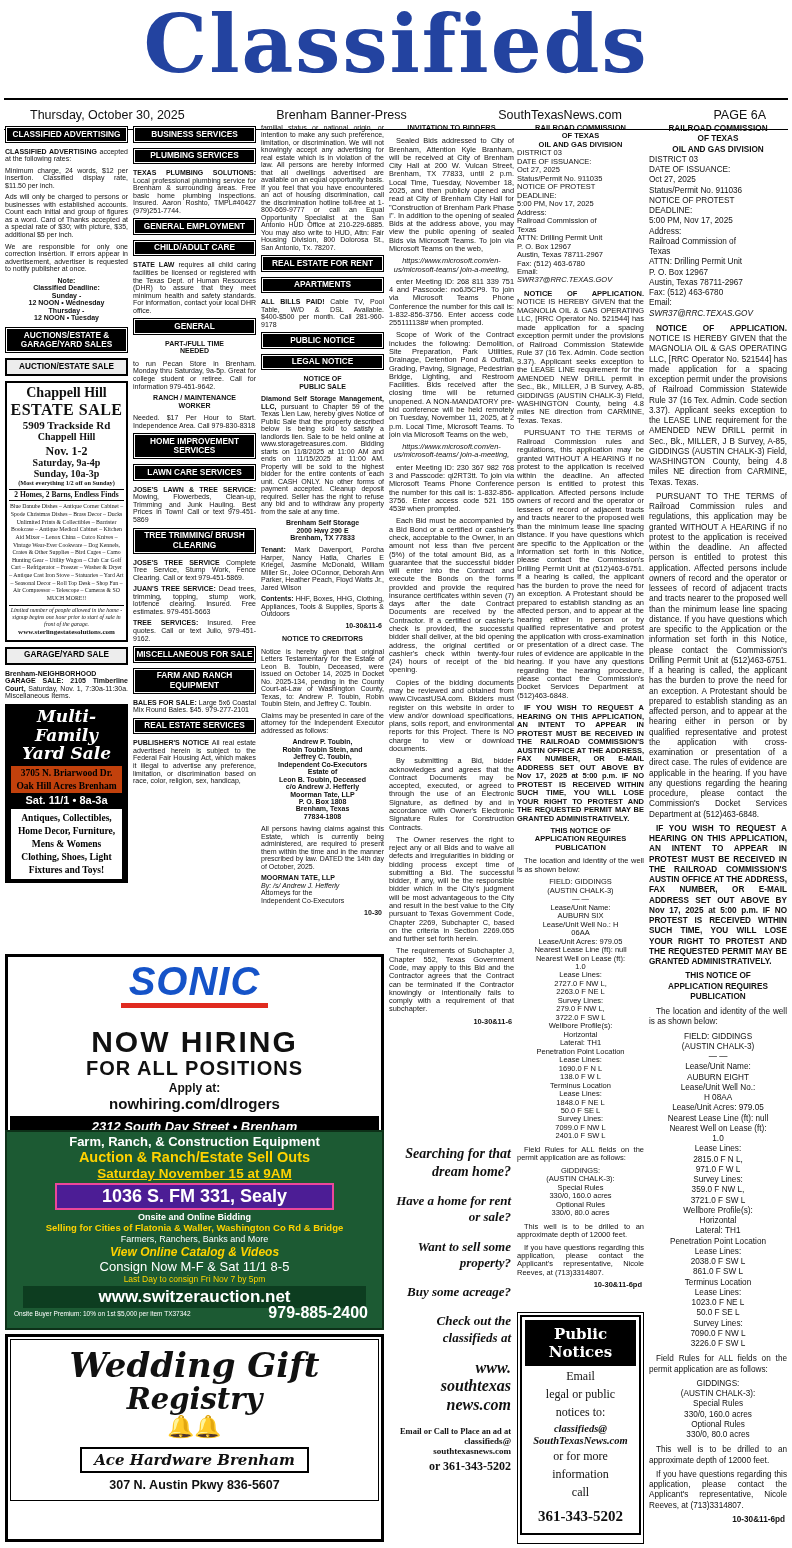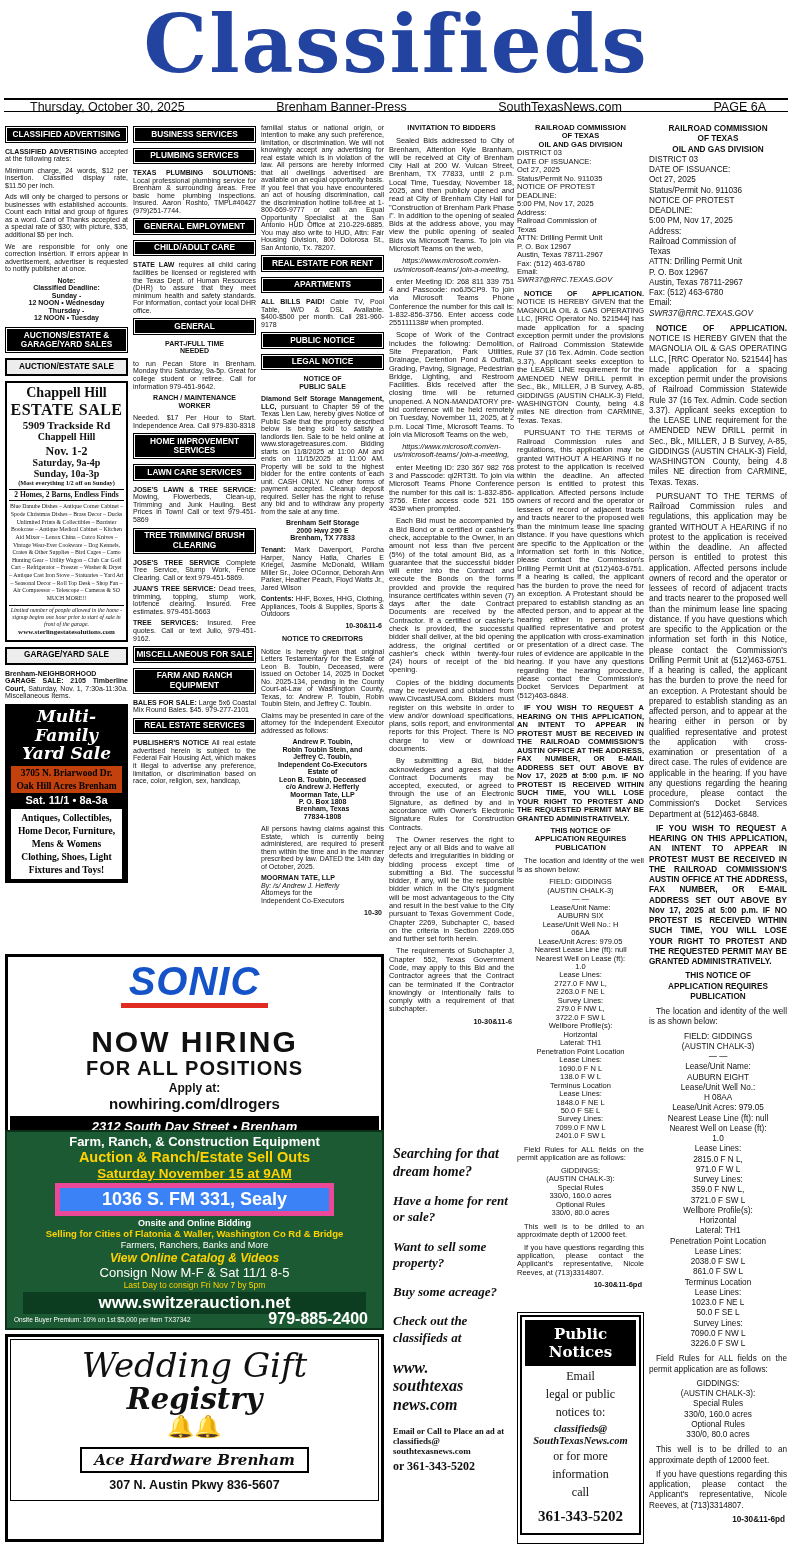--- a/index.html
+++ b/index.html
@@ -3,22 +3,22 @@
 <meta charset="utf-8">
 <style>
   html,body{margin:0;padding:0;background:#fff;}
   .page{position:relative;width:792px;height:1548px;background:#fff;overflow:hidden;
         font-family:"Liberation Sans",sans-serif;color:#111;}
 
   
   .masthead{position:absolute;top:0;left:0;width:792px;height:98px;text-align:center;}
   .masthead h1{margin:0;padding-top:2px;font-family:"DejaVu Serif",serif;font-weight:bold;
     font-size:80px;line-height:1.05;color:var(--masthead_blue,#2343a0);letter-spacing:2px;}
-  .dateline{position:absolute;top:98px;left:4px;width:784px;height:14px;box-sizing:border-box;
-    border-top:2px solid #000;border-bottom:1px solid #000;display:flex;align-items:flex-start;
+  .dateline{position:absolute;top:98px;left:4px;width:784px;height:32px;box-sizing:border-box;
+    border-top:2px solid #000;border-bottom:1px solid #000;display:flex;align-items:center;
     justify-content:space-between;font-size:12.5px;padding:0 22px 0 26px;}
 
   
   .col,.adbox{position:absolute;overflow:hidden;box-sizing:border-box;}
   .c1{left:5px;top:124px;width:123px;height:826px;font-size:7px;line-height:1.08;}
   .c2{left:133px;top:124px;width:123px;height:826px;font-size:7px;line-height:1.08;}
   .c3{left:261px;top:124px;width:123px;height:826px;font-size:7px;line-height:1.07;}
   .c4{left:389px;top:124px;width:125px;height:1002px;font-size:7.4px;line-height:1.12;}
   .c5{left:517px;top:124px;width:127px;height:1186px;font-size:7.5px;line-height:1.13;}
   .c6{left:649px;top:124px;width:138px;height:1420px;font-size:8.2px;line-height:1.25;}
@@ -76,42 +76,42 @@
   .s-url{font-size:15px;font-weight:bold;}
   .s-addr{background:#000;color:#fff;font-style:italic;font-weight:bold;font-size:13px;padding:3px 0;margin-top:4px;}
 
   
   .auction{left:5px;top:1130px;width:379px;height:200px;background:var(--auction_green,#1c5a33);
            border:2px solid #0d3018;color:#fff;}
   .auction-in{text-align:center;padding:3px 2px;margin:0;}
   .a1{font-size:13px;font-weight:bold;line-height:1.15;}
   .a2{color:var(--auction_yellow,#ffd200);font-size:14.5px;font-weight:bold;line-height:1.1;}
   .a3{color:var(--auction_yellow,#ffd200);font-size:13.5px;font-weight:bold;text-decoration:underline;line-height:1.15;}
-  .a4{background:#3b82f6;border:5px solid #ec4899;margin:2px 46px;font-size:18px;font-weight:bold;padding:1px 8px;}
+  .a4{background:#4c1d95;border:2px solid #ec4899;margin:2px 46px;font-size:18px;font-weight:bold;padding:1px 8px;}
   .a5{font-size:9px;font-weight:bold;margin-top:1px;}
   .a6{color:var(--auction_yellow,#ffd200);font-size:9.5px;font-weight:bold;line-height:1.2;}
   .a7{font-size:9px;}
   .a8{color:var(--auction_yellow,#ffd200);font-style:italic;font-weight:bold;font-size:12px;margin-top:1px;}
   .a9{font-size:13px;}
   .a10{color:var(--auction_yellow,#ffd200);font-size:8.5px;}
   .a11{background:#0d3d20;font-size:17px;font-weight:bold;margin:2px 14px;padding:1px 0;}
   .a12{font-size:6.5px;text-align:left;padding-left:5px;margin-top:2px;}
   .a13{font-size:16px;font-weight:bold;text-align:right;padding-right:12px;margin-top:-13px;}
 
   
   .wedding{left:5px;top:1334px;width:379px;height:208px;border:3px solid #000;background:#fff;}
   .wedding-in{border:1px solid #000;margin:2px;text-align:center;padding:8px 4px;font-family:"DejaVu Serif",serif;margin-bottom:2px;}
-  .w1{font-size:34px;font-style:italic;font-weight:normal;line-height:1.05;}
+  .w1{font-size:34px;font-style:italic;font-weight:bold;line-height:1.05;}
   .w2{font-size:29px;font-style:italic;font-weight:bold;line-height:1.05;}
   .w-bells{font-size:22px;line-height:1.2;}
   .w-store{display:inline-block;border:2px solid #000;padding:2px 12px;margin-top:6px;font-size:15px;font-weight:bold;font-style:italic;}
   .w-addr{font-size:12.5px;font-weight:bold;margin-top:5px;font-family:"Liberation Sans",sans-serif;}
 
   
-  .dream{left:389px;top:1128px;width:126px;height:418px;font-family:"Liberation Serif",serif;text-align:left;}
+  .dream{left:389px;top:1128px;width:126px;height:418px;font-family:"Liberation Serif",serif;text-align:right;}
   .dream-in{padding:4px 4px;margin:0;}
   .d-q{font-style:italic;font-weight:bold;font-size:13px;margin:13px 0;line-height:1.25;}
   .d-first{font-size:14px;}
   .d-big{font-weight:bold;font-style:italic;font-size:16px;line-height:1.15;}
   .d-sm{font-size:8.5px;font-weight:bold;margin-top:12px;}
   .d-sm2{font-size:9px;font-weight:bold;}
   .d-phone{font-size:12px;font-weight:bold;margin-top:3px;}
 
   
   .pub{left:517px;top:1312px;width:127px;height:232px;border:1px solid #000;background:#fff;}

